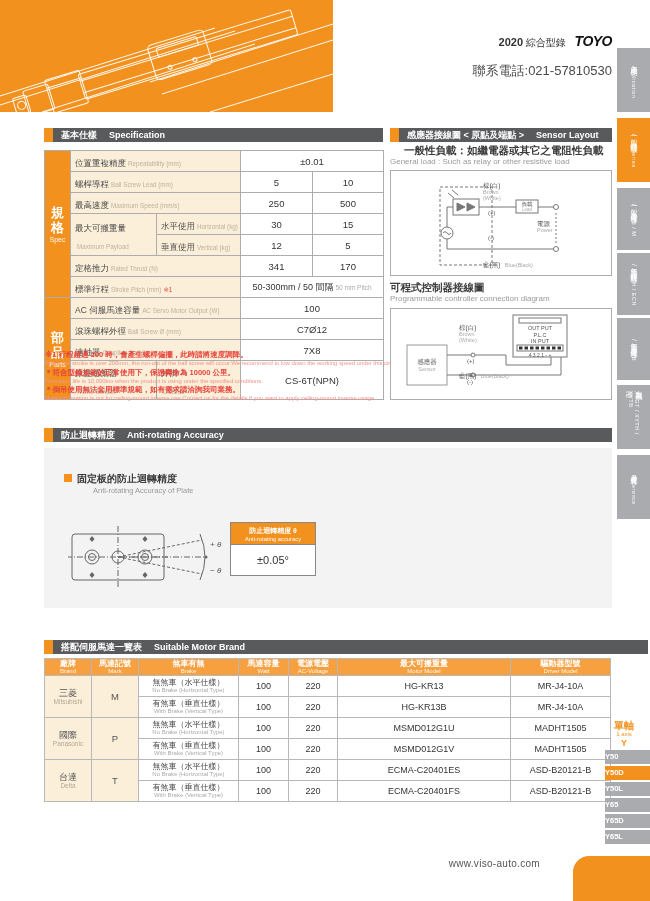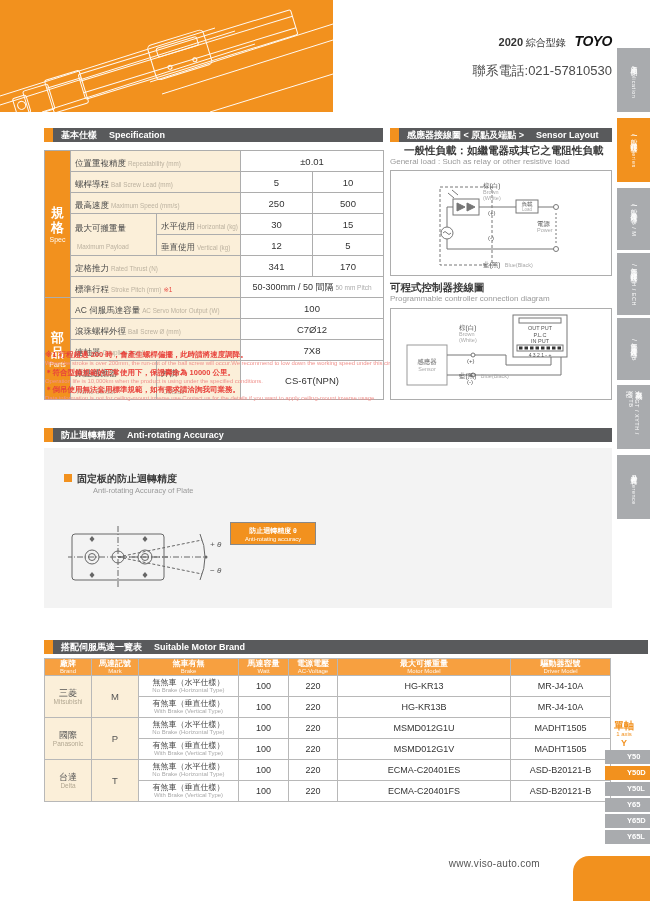--- a/index.html
+++ b/index.html
@@ -92,21 +92,21 @@
   .brake .k1 { display:block; font-size:8px; color:#444; line-height:9px; }
   .brake .k2 { display:block; font-size:6px; color:#AAA; line-height:7px; }
   .motor td.num { font-size:9px; color:#333; }
 
   
   .axis-head { position:absolute; left:598px; top:720px; width:52px; text-align:center; color:#F2911E; }
   .ax-zh { font-size:10px; font-weight:bold; line-height:11px; }
   .ax-en { font-size:6px; line-height:7px; }
   .ax-y  { font-size:9px; font-weight:bold; line-height:10px; }
   .mini-tab { position:absolute; left:605px; width:45px; height:14px; background:#A9ABAE; color:#fff;
-              font-size:7.5px; font-weight:bold; line-height:14px; padding-left:22px; }
+              font-size:7.5px; font-weight:bold; line-height:14px; padding-left:0; }
   .mini-tab.active { background:#F2911E; }
 
   
   .website { position:absolute; top:858px; right:110px; font-size:10px; color:#555; letter-spacing:.3px; }
   .foot-block { position:absolute; left:573px; top:856px; width:77px; height:45px; background:#F2911E; border-radius:16px 0 0 0; }
 </style>
 </head>
 <body>
 
 <div class="banner">
@@ -406,20 +406,21 @@
     </g>
     <text x="142" y="29" font-size="8" font-style="italic" fill="#555">+ θ</text>
     <text x="142" y="55" font-size="8" font-style="italic" fill="#555">− θ</text>
   </svg>
 
   <div class="anti-box">
     <div class="anti-box-hd">
       <div class="abh1">防止迴轉精度 θ</div>
       <div class="abh2">Anti-rotating accuracy</div>
     </div>
+    <div class="anti-box-val">±0.05°</div>
   </div>
 </div>
 
 <div class="bar" style="left:44px;top:640px;width:604px">
   <span>搭配伺服馬達一覽表</span><span class="bar-en">Suitable Motor Brand</span>
 </div>
 
 <table class="motor">
   <colgroup>
       <col style="width:47px">

